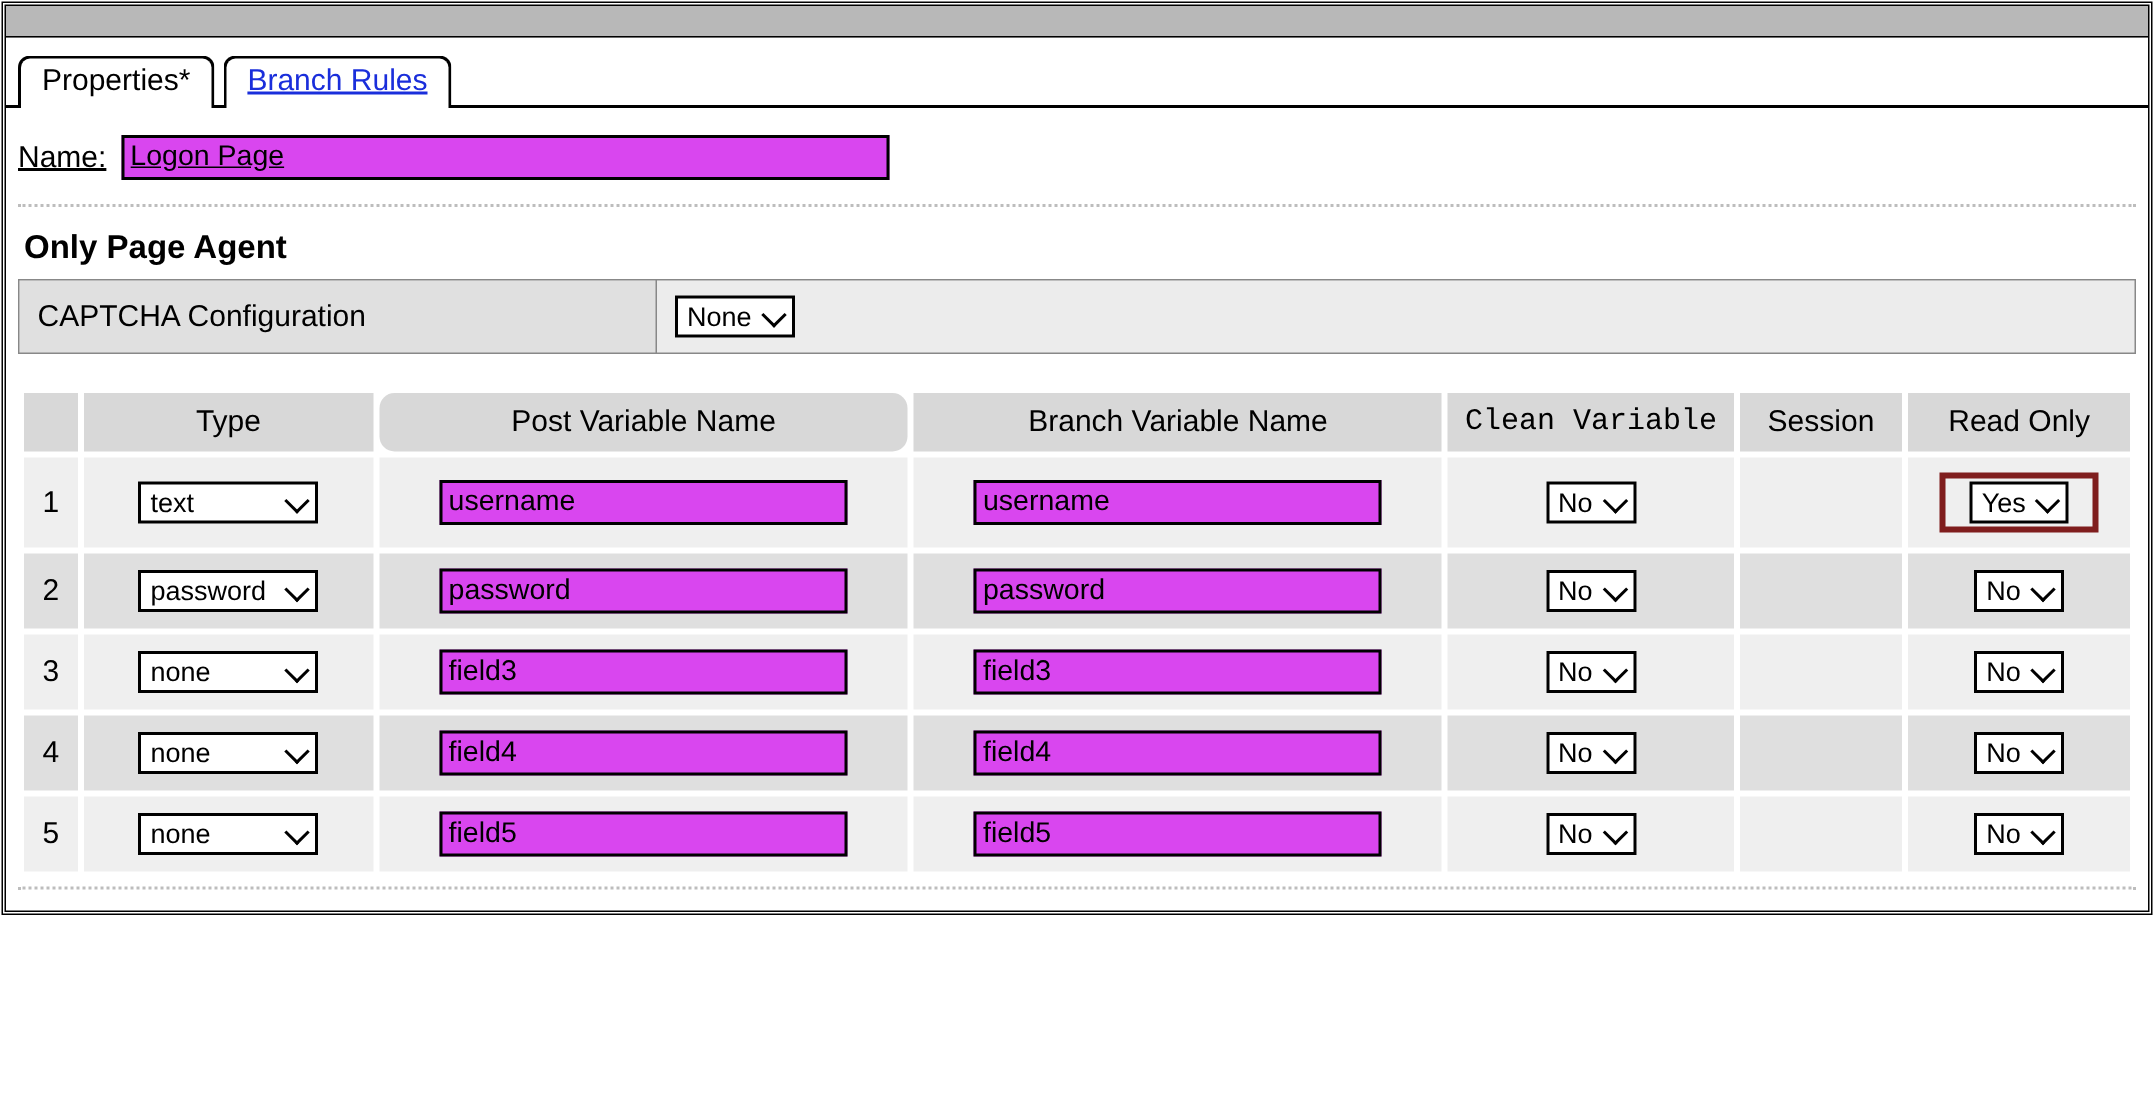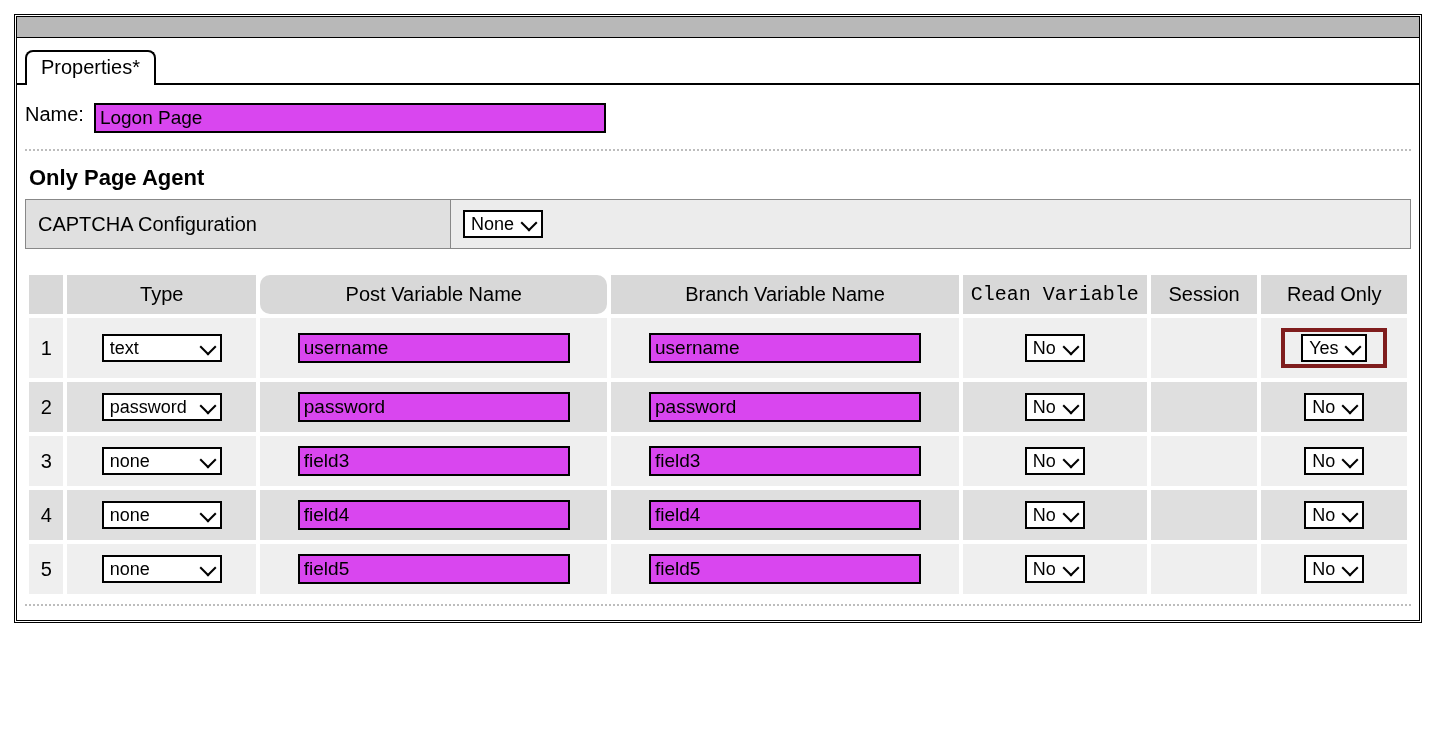--- a/index.html
+++ b/index.html
@@ -4,21 +4,21 @@
 <style>
   body {
     margin: 0;
     font-family: Verdana, Geneva, sans-serif;
     font-size: 18px;
     background: #fff;
     color: #000;
   }
   .outer {
     border: 3px double #000;
-    margin: 14px;
+    margin: 1px;
     padding: 0;
   }
   .titlebar {
     height: 20px;
     background: #b8b8b8;
     border-bottom: 1px solid #000;
   }
   .content {
     padding: 0 0 10px 0;
   }
@@ -45,23 +45,24 @@
   }
   .tab.inactive {
     opacity: 1;
   }
   .tab a {
     color: #1a2edb;
     text-decoration: underline;
   }
   .namerow {
     display: flex;
-    align-items: flex-start;
+    align-items: center;
     gap: 10px;
     padding: 18px 8px 16px 8px;
+    text-decoration: underline;
   }
   .namerow label {
     font-size: 20px;
   }
   .txt {
     font-family: inherit;
     font-size: 19px;
     padding: 2px 4px;
     border: 2px solid #000;
     background: #d946ef;
@@ -179,20 +180,23 @@
 </head>
 <body>
 
 <div class="outer">
   <div class="titlebar"></div>
   <div class="content">
 
     <div class="tabrow">
       <div class="tab active">
         <span>Properties*</span>
+      </div>
+      <div class="tab inactive">
+        <a href="#">Branch Rules</a>
       </div>
     </div>
 
     <div class="namerow">
       <label>Name:</label>
       <input type="text" class="txt nameinput" value="Logon Page" style="">
     </div>
 
     <div class="dotted-sep"></div>
 

